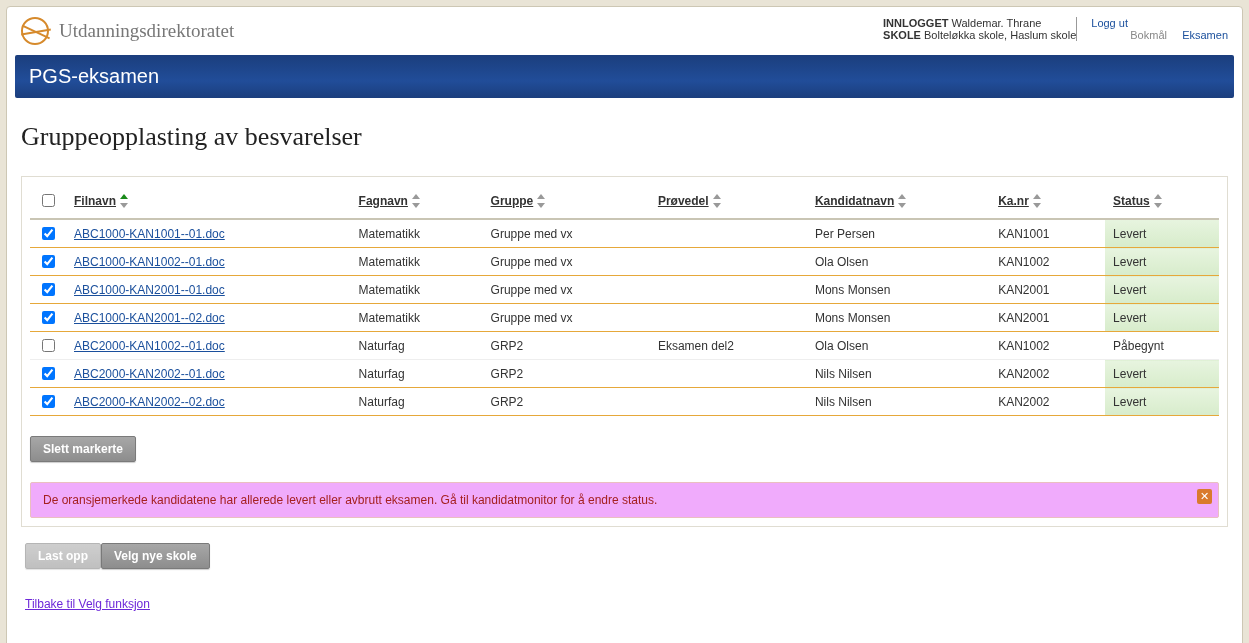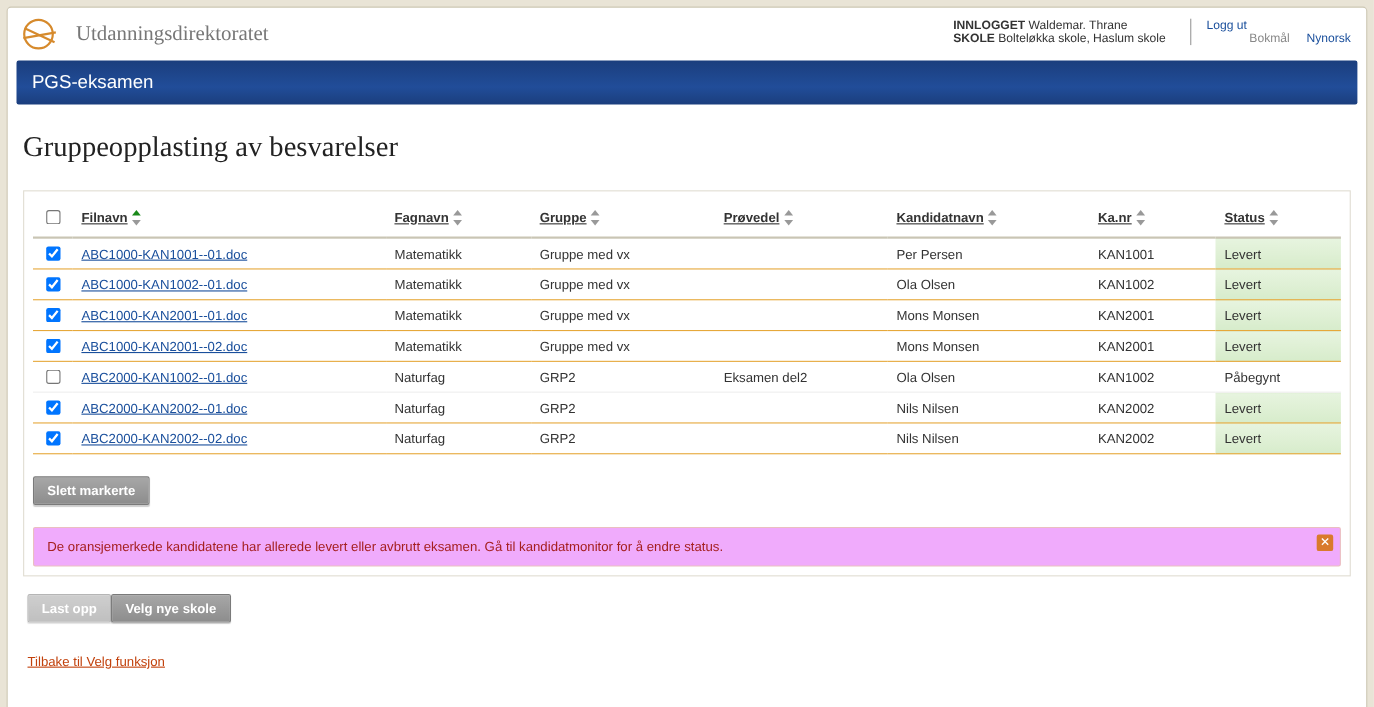--- a/index.html
+++ b/index.html
@@ -21,21 +21,21 @@
     padding-bottom: 40px;
   }
   .header {
     display: flex;
     align-items: flex-start;
     padding: 10px 14px 2px 14px;
   }
   .logo {
     display: flex;
     align-items: center;
-    gap: 20px;
+    gap: 10px;
     color: #777;
     font-size: 19px;
     font-family: Georgia, serif;
   }
   .logo-mark {
     width: 28px; height: 28px;
     border: 2px solid #d68a2c;
     border-radius: 50%;
     position: relative;
   }
@@ -46,34 +46,33 @@
     height: 2px;
     width: 30px;
     top: 12px;
     left: -2px;
     transform: rotate(25deg);
   }
   .logo-mark::after { transform: rotate(-10deg); }
   .header-right {
     margin-left: auto;
     display: flex;
-    gap: 22px;
     font-size: 11px;
     align-items: flex-start;
   }
   .user-col { text-align: left; }
   .user-col .bold { font-weight: bold; }
   .lang-col { border-left: 1px solid #999; padding-left: 14px; }
   .lang-col a { color: #1a4f9c; text-decoration: none; cursor: pointer; }
   .lang-col .disabled { color: #888; padding-left: 39px; }
   .lang-col .sep { margin: 0 3px; color: #999; }
   .titlebar {
     background: linear-gradient(to bottom, #1b3e7d, #214d99 60%, #1b3e7d);
     color: #fff;
-    font-size: 17px;
+    font-size: 20px;
     padding: 10px 14px;
     margin: 8px 8px 0 8px;
     border-radius: 2px;
   }
   .content { padding: 14px 14px 0 14px; }
   h1 {
     font-family: Georgia, serif;
     font-weight: normal;
     font-size: 26px;
     margin: 10px 0 24px 0;
@@ -154,21 +153,21 @@
     background: #d97a2c;
     color: #fff;
     font-size: 11px;
     line-height: 15px;
     text-align: center;
     border-radius: 2px;
     cursor: pointer;
   }
   .below-panel { margin: 16px 4px 0 4px; display: flex; }
   .back-link { margin: 28px 4px 0 4px; }
-  .back-link a { color: #c2410c; text-decoration: underline; cursor: pointer; margin-top: 44px; }
+  .back-link a { color: #6d28d9; text-decoration: underline; cursor: pointer; margin-top: 44px; }
 </style>
 </head>
 <body>
 
 <div class="page">
 
   <div class="header">
     <div class="logo">
       <span class="logo-mark"></span>
       <span>Utdanningsdirektoratet</span>
@@ -182,21 +181,21 @@
         <div>
           <span class="bold">SKOLE</span>
           <span>Bolteløkka skole, Haslum skole</span>
         </div>
       </div>
       <div class="lang-col">
         <div><a>Logg ut</a></div>
         <div>
           <span class="disabled">Bokmål</span>
           <span class="sep">&nbsp;</span>
-          <a>Nynorsk</a>
+          <a>Eksamen</a>
         </div>
       </div>
     </div>
   </div>
 
   <div class="titlebar">
     <span>PGS-eksamen</span>
   </div>
 
   <div class="content">

